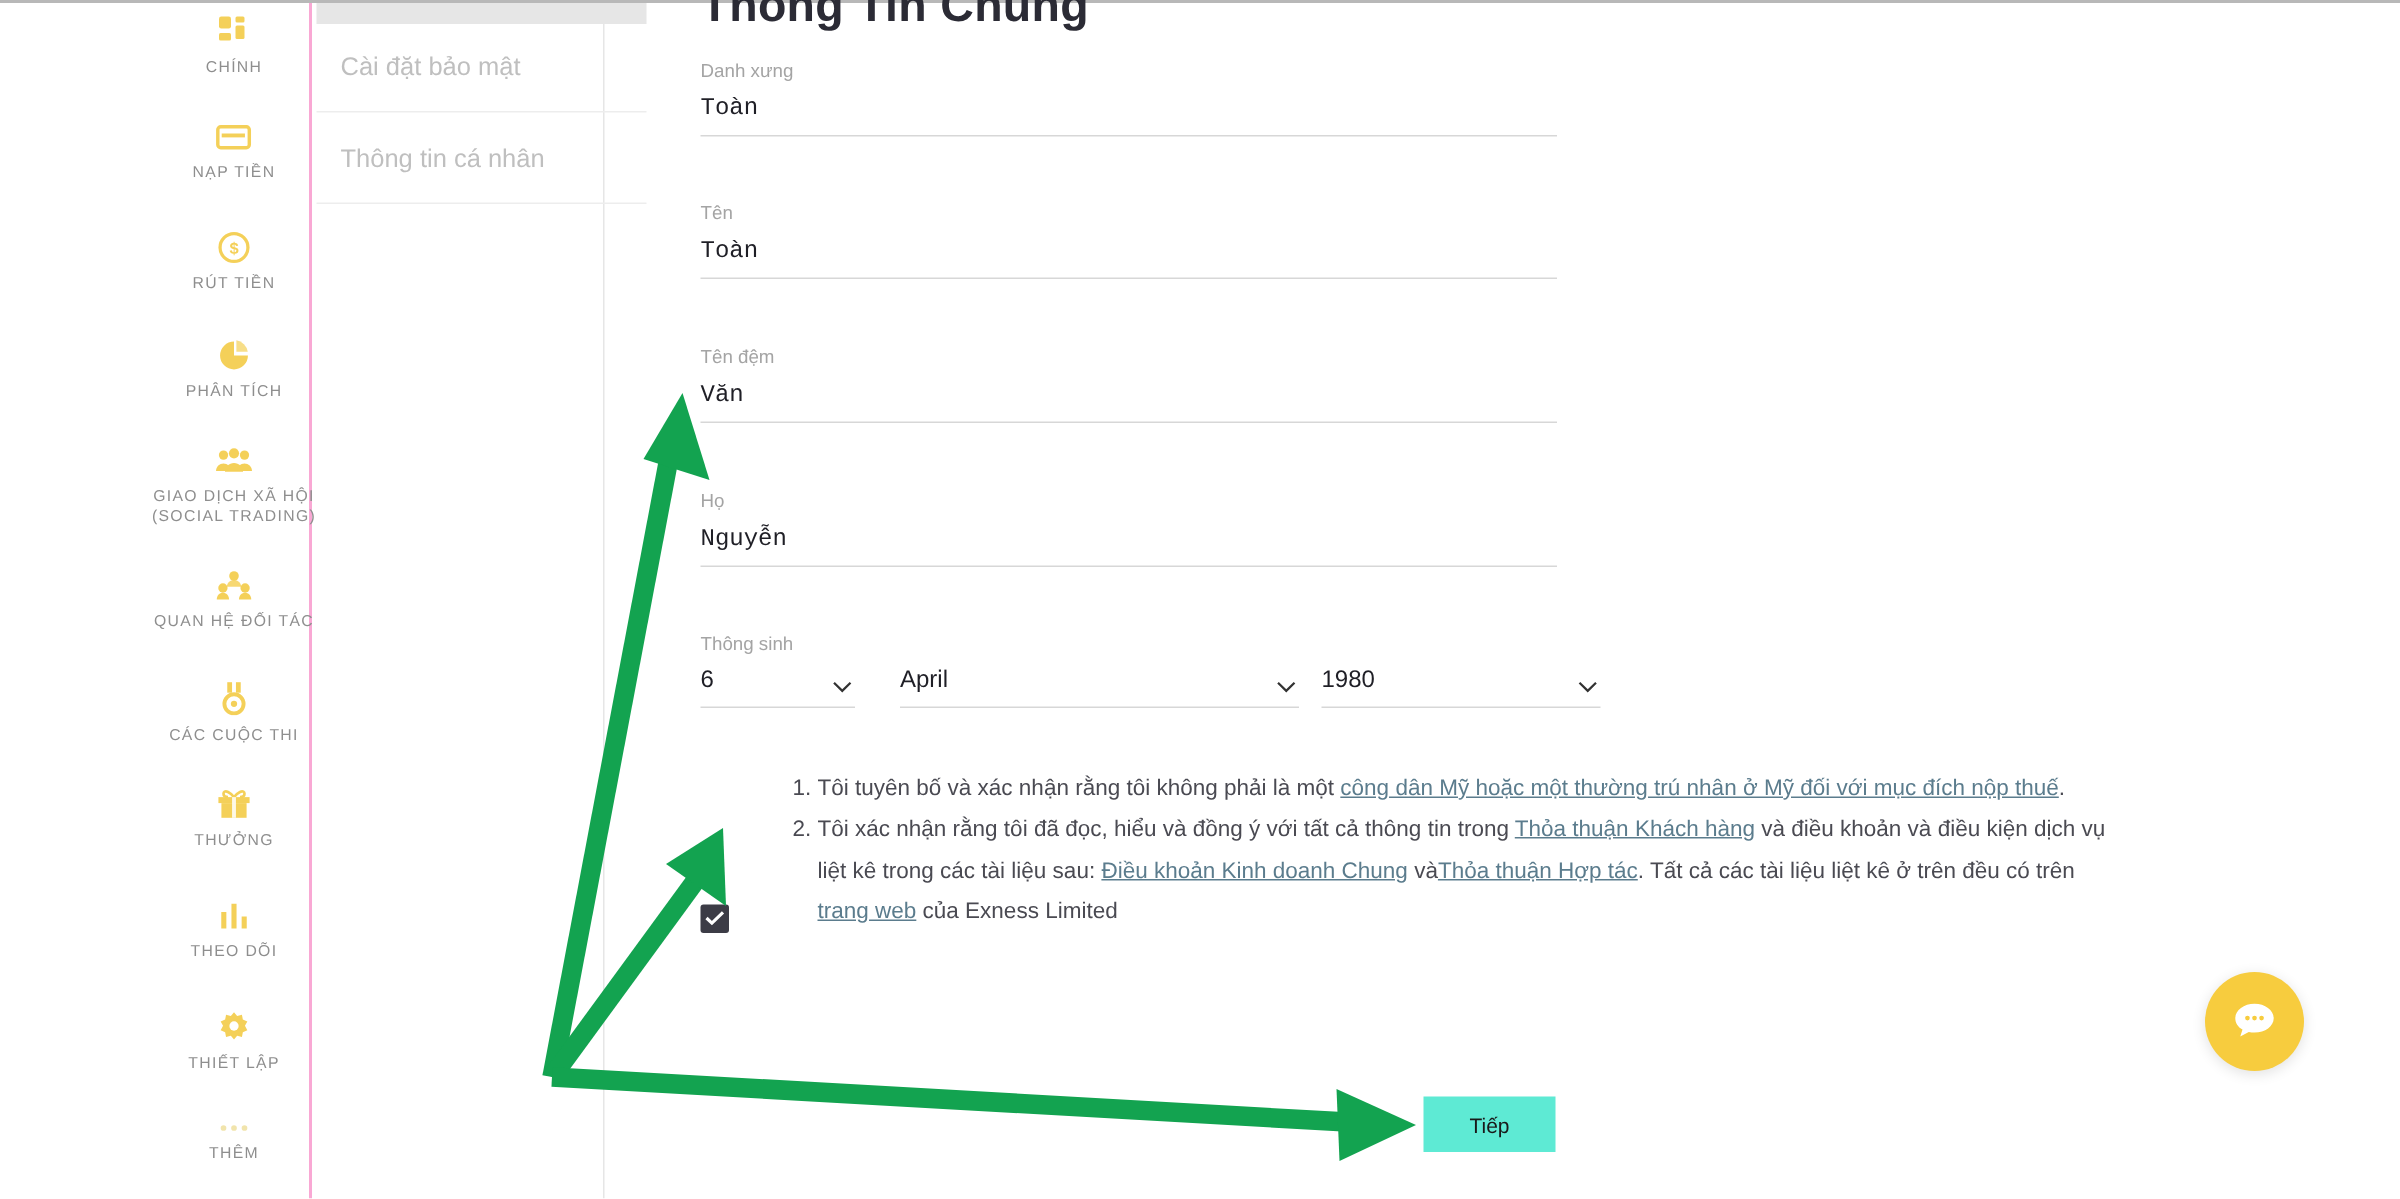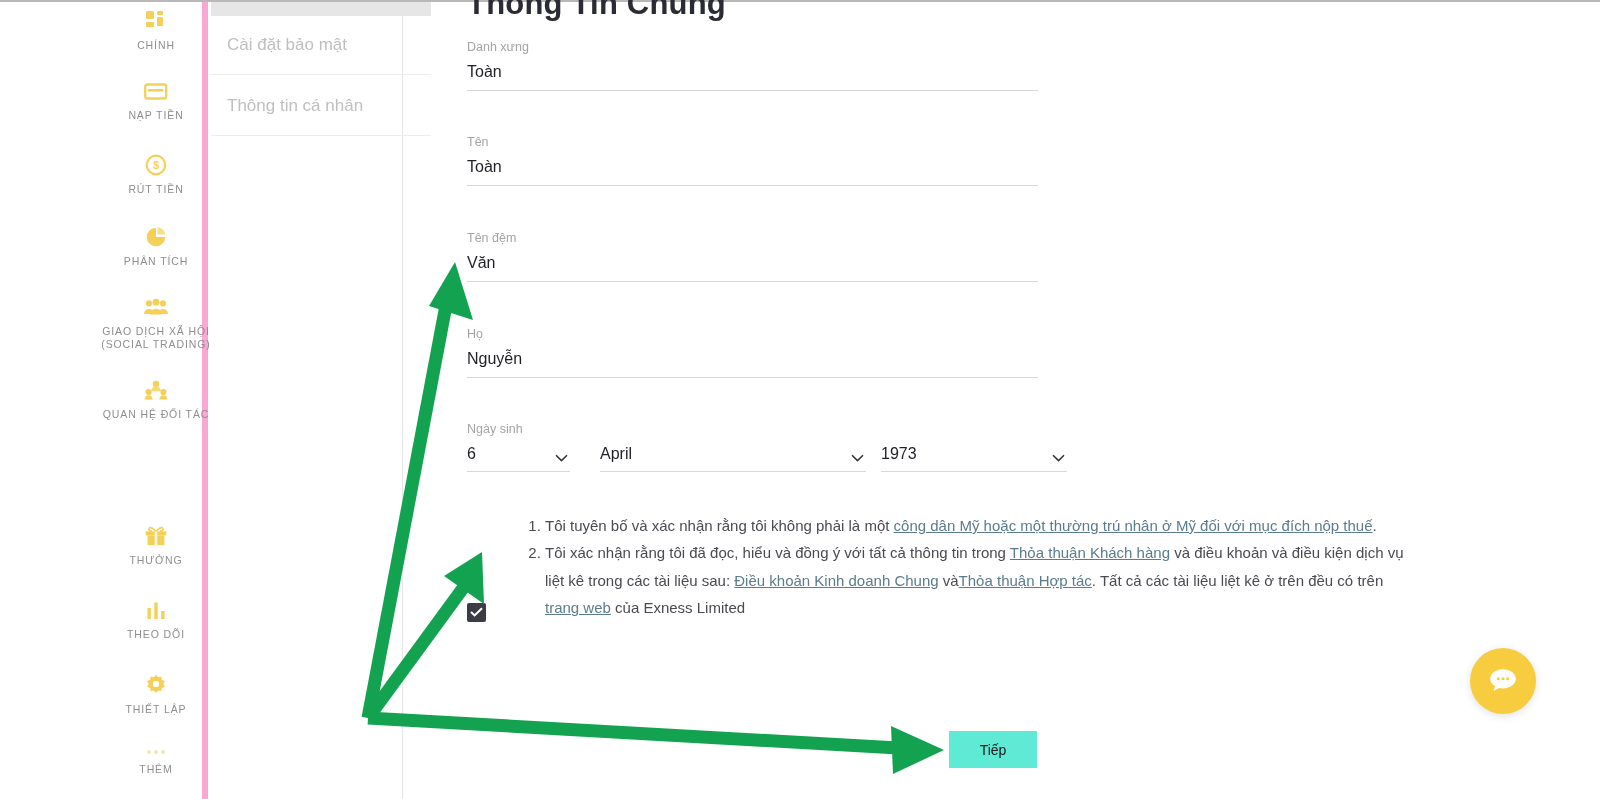--- a/index.html
+++ b/index.html
@@ -20,21 +20,21 @@
     position: absolute; left: 0; top: 0;
     width: 1600px; height: 2px;
     background: #b8b8b8;
   }
 
   
   .rail {
     position: absolute; left: 0; top: 2px;
     width: 208px; height: 797px;
     background: #ffffff;
-    border-right: 6px solid #f9a8d4;
+    border-right: 2px solid #f9a8d4;
   }
   .rail-item {
     position: absolute;
     left: 95px; width: 122px;
     display: flex; flex-direction: column;
     align-items: center;
     text-align: center;
     cursor: pointer;
   }
   .rail-icon {
@@ -109,21 +109,21 @@
     font-family: Liberation Sans, sans-serif;
   }
   .field-value {
     font-size: 16px;
     color: #1f1f26;
     padding-bottom: 9px;
     border-bottom: 1px solid #d7d7d7;
     background: transparent;
     width: 100%;
     outline: none;
-    font-family: Liberation Sans, sans-serif;
+    font-family: Liberation Mono, monospace;
   }
 
   
   .dob { position: absolute; left: 36px; top: 422px; width: 608px; }
   .dob-label {
     font-size: 12.5px; color: #a4a4a4; margin-bottom: 9px;
   }
   .dob-row { display: flex; }
   .sel {
     position: relative;
@@ -281,20 +281,31 @@
             <circle cx="4.6" cy="12" r="3.1" fill="#F4CD4C"></circle>
             <circle cx="19.4" cy="12" r="3.1" fill="#F4CD4C"></circle>
             <path d="M7.2 11.2c0-2.6 2.1-4.6 4.8-4.6s4.8 2 4.8 4.6z" fill="#F4CD4C" opacity=".85"></path>
             <path d="M0.5 19.6c0-2.6 1.9-4.4 4.1-4.4s4.1 1.8 4.1 4.4z" fill="#F4CD4C"></path>
             <path d="M15.3 19.6c0-2.6 1.9-4.4 4.1-4.4s4.1 1.8 4.1 4.4z" fill="#F4CD4C"></path>
           </svg>
       </span>
       <span class="rail-label">QUAN HỆ ĐỐI TÁC</span>
     </div>
 
+    <div class="rail-item" style="top:452px">
+      <span class="rail-icon">
+        <svg width="20" height="23" viewBox="0 0 20 23">
+            <rect x="5.5" y="0.8" width="3.2" height="7" fill="#F4CD4C"></rect>
+            <rect x="11.3" y="0.8" width="3.2" height="7" fill="#F4CD4C"></rect>
+            <circle cx="10" cy="15.2" r="6.4" fill="none" stroke="#F4CD4C" stroke-width="2.6"></circle>
+            <circle cx="10" cy="15.2" r="2.1" fill="#F4CD4C"></circle>
+          </svg>
+      </span>
+      <span class="rail-label">CÁC CUỘC THI</span>
+    </div>
 
     <div class="rail-item" style="top:524px">
       <span class="rail-icon">
         <svg width="24" height="21" viewBox="0 0 24 21">
             <rect x="1.6" y="5.4" width="20.8" height="4" fill="#F4CD4C"></rect>
             <rect x="3.6" y="9.4" width="16.8" height="9.8" fill="#F4CD4C"></rect>
             <path d="M8 5.4c-2 0-3-1-3-2.2S6 1 8 2s4 3.4 4 3.4M16 5.4c2 0 3-1 3-2.2S18 1 16 2s-4 3.4-4 3.4" fill="none" stroke="#F4CD4C" stroke-width="1.8"></path>
             <rect x="10.7" y="5.4" width="2.6" height="13.8" fill="#ffffff" opacity=".85"></rect>
           </svg>
       </span>
@@ -362,36 +373,36 @@
       <div class="field-label">Họ</div>
       <div class="field-value">Nguyễn</div>
     </div>
 
     <div class="field" style="top:231px">
       <div class="field-label">Tên đệm</div>
       <div class="field-value">Văn</div>
     </div>
 
     <div class="dob">
-      <div class="dob-label">Ngày sinh</div>
+      <div class="dob-label">Thông sinh</div>
       <div class="dob-row">
         <div class="sel sel-day">
           <span class="sel-text">6</span>
           <svg class="chev" viewBox="0 0 13 8">
               <path d="M1 1.2l5.5 5.4L12 1.2" fill="none" stroke="#333" stroke-width="1.5"></path>
             </svg>
         </div>
         <div class="sel sel-month">
           <span class="sel-text">April</span>
           <svg class="chev" viewBox="0 0 13 8">
               <path d="M1 1.2l5.5 5.4L12 1.2" fill="none" stroke="#333" stroke-width="1.5"></path>
             </svg>
         </div>
         <div class="sel sel-year">
-          <span class="sel-text">1973</span>
+          <span class="sel-text">1980</span>
           <svg class="chev" viewBox="0 0 13 8">
               <path d="M1 1.2l5.5 5.4L12 1.2" fill="none" stroke="#333" stroke-width="1.5"></path>
             </svg>
         </div>
       </div>
     </div>
 
     <div class="terms">
       <div class="cbox">
         <svg width="13" height="10" viewBox="0 0 13 10">

